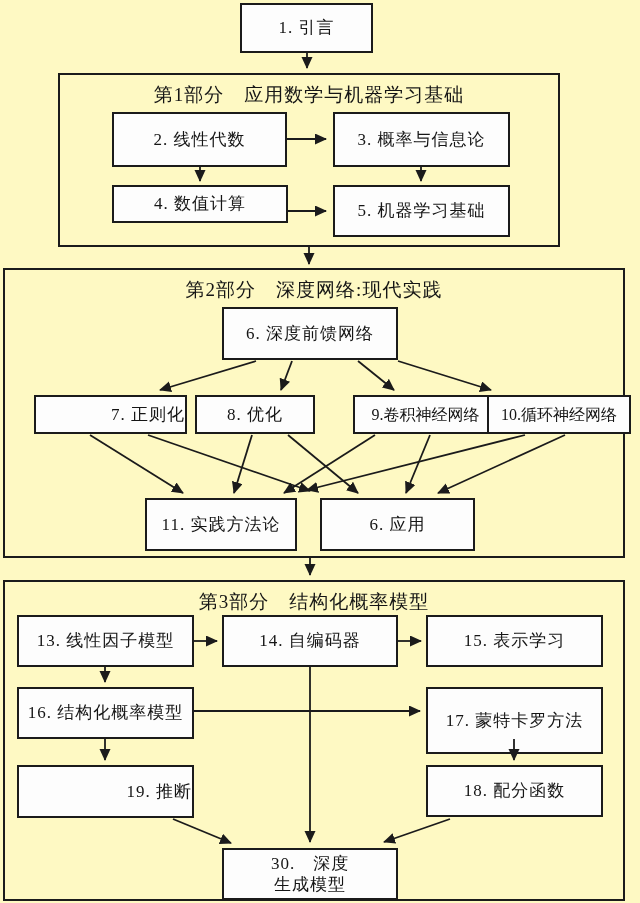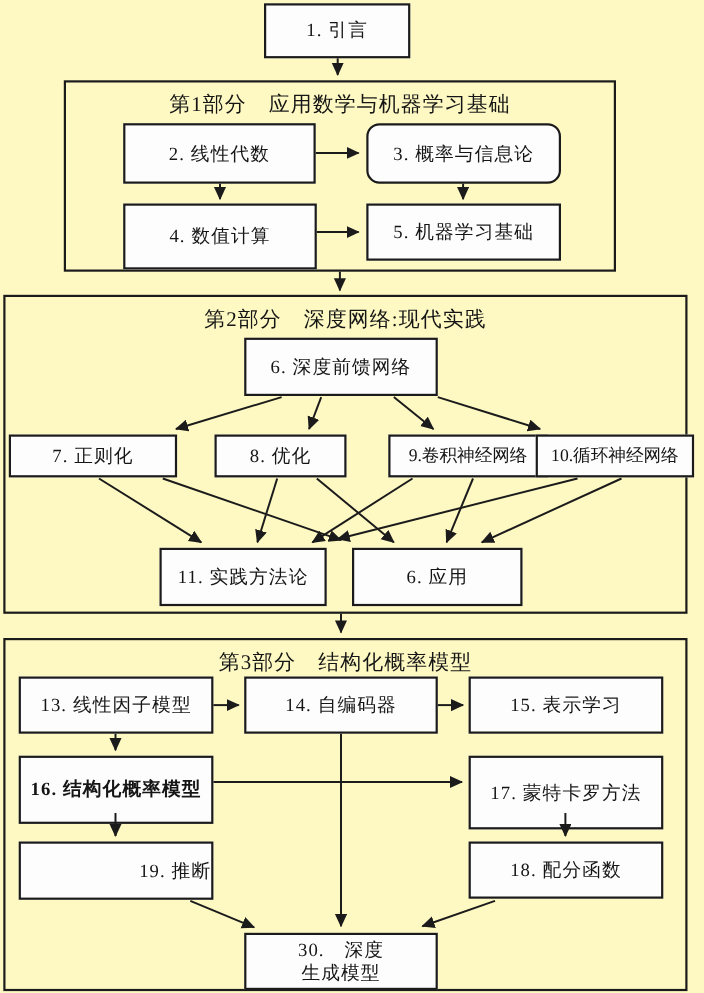--- a/index.html
+++ b/index.html
@@ -32,37 +32,37 @@
   <div class="node" style="left:240px;top:3px;width:133px;height:50px;">
     <span>1. 引言</span>
   </div>
 
   <div class="part" style="left:58px;top:73px;width:502px;height:174px;">
     <div class="part-title">第1部分　应用数学与机器学习基础</div>
   </div>
   <div class="node" style="left:112px;top:112px;width:175px;height:55px;">
     <span>2. 线性代数</span>
   </div>
-  <div class="node" style="left:333px;top:112px;width:177px;height:55px;border-radius:12px;">
+  <div class="node" style="left:333px;top:112px;width:177px;height:55px;">
     <span>3. 概率与信息论</span>
   </div>
-  <div class="node" style="left:112px;top:185px;width:176px;height:60px;">
+  <div class="node" style="left:112px;top:185px;width:176px;height:38px;">
     <span>4. 数值计算</span>
   </div>
   <div class="node" style="left:333px;top:185px;width:177px;height:52px;">
     <span>5. 机器学习基础</span>
   </div>
 
   <div class="part" style="left:3px;top:268px;width:622px;height:290px;">
     <div class="part-title">第2部分　深度网络:现代实践</div>
   </div>
   <div class="node" style="left:222px;top:307px;width:176px;height:53px;">
     <span>6. 深度前馈网络</span>
   </div>
-  <div class="node" style="left:8px;top:395px;width:153px;height:39px;">
+  <div class="node" style="left:34px;top:395px;width:153px;height:39px;justify-content:flex-end;">
     <span>7. 正则化</span>
   </div>
   <div class="node" style="left:195px;top:395px;width:120px;height:39px;">
     <span>8. 优化</span>
   </div>
   <div class="node tight" style="left:337px;top:395px;width:145px;height:39px;margin-left:16px;">
     <span>9.卷积神经网络</span>
   </div>
   <div class="node tight" style="left:487px;top:395px;width:144px;height:39px;">
     <span>10.循环神经网络</span>
@@ -79,21 +79,21 @@
   </div>
   <div class="node" style="left:17px;top:615px;width:177px;height:52px;">
     <span>13. 线性因子模型</span>
   </div>
   <div class="node" style="left:222px;top:615px;width:176px;height:52px;">
     <span>14. 自编码器</span>
   </div>
   <div class="node" style="left:426px;top:615px;width:177px;height:52px;">
     <span>15. 表示学习</span>
   </div>
-  <div class="node" style="left:17px;top:687px;width:177px;height:62px;font-weight:bold;">
+  <div class="node" style="left:17px;top:687px;width:177px;height:52px;">
     <span>16. 结构化概率模型</span>
   </div>
   <div class="node" style="left:426px;top:687px;width:177px;height:67px;">
     <span>17. 蒙特卡罗方法</span>
   </div>
   <div class="node" style="left:17px;top:765px;width:177px;height:53px;justify-content:flex-end;">
     <span>19. 推断</span>
   </div>
   <div class="node" style="left:426px;top:765px;width:177px;height:52px;">
     <span>18. 配分函数</span>

